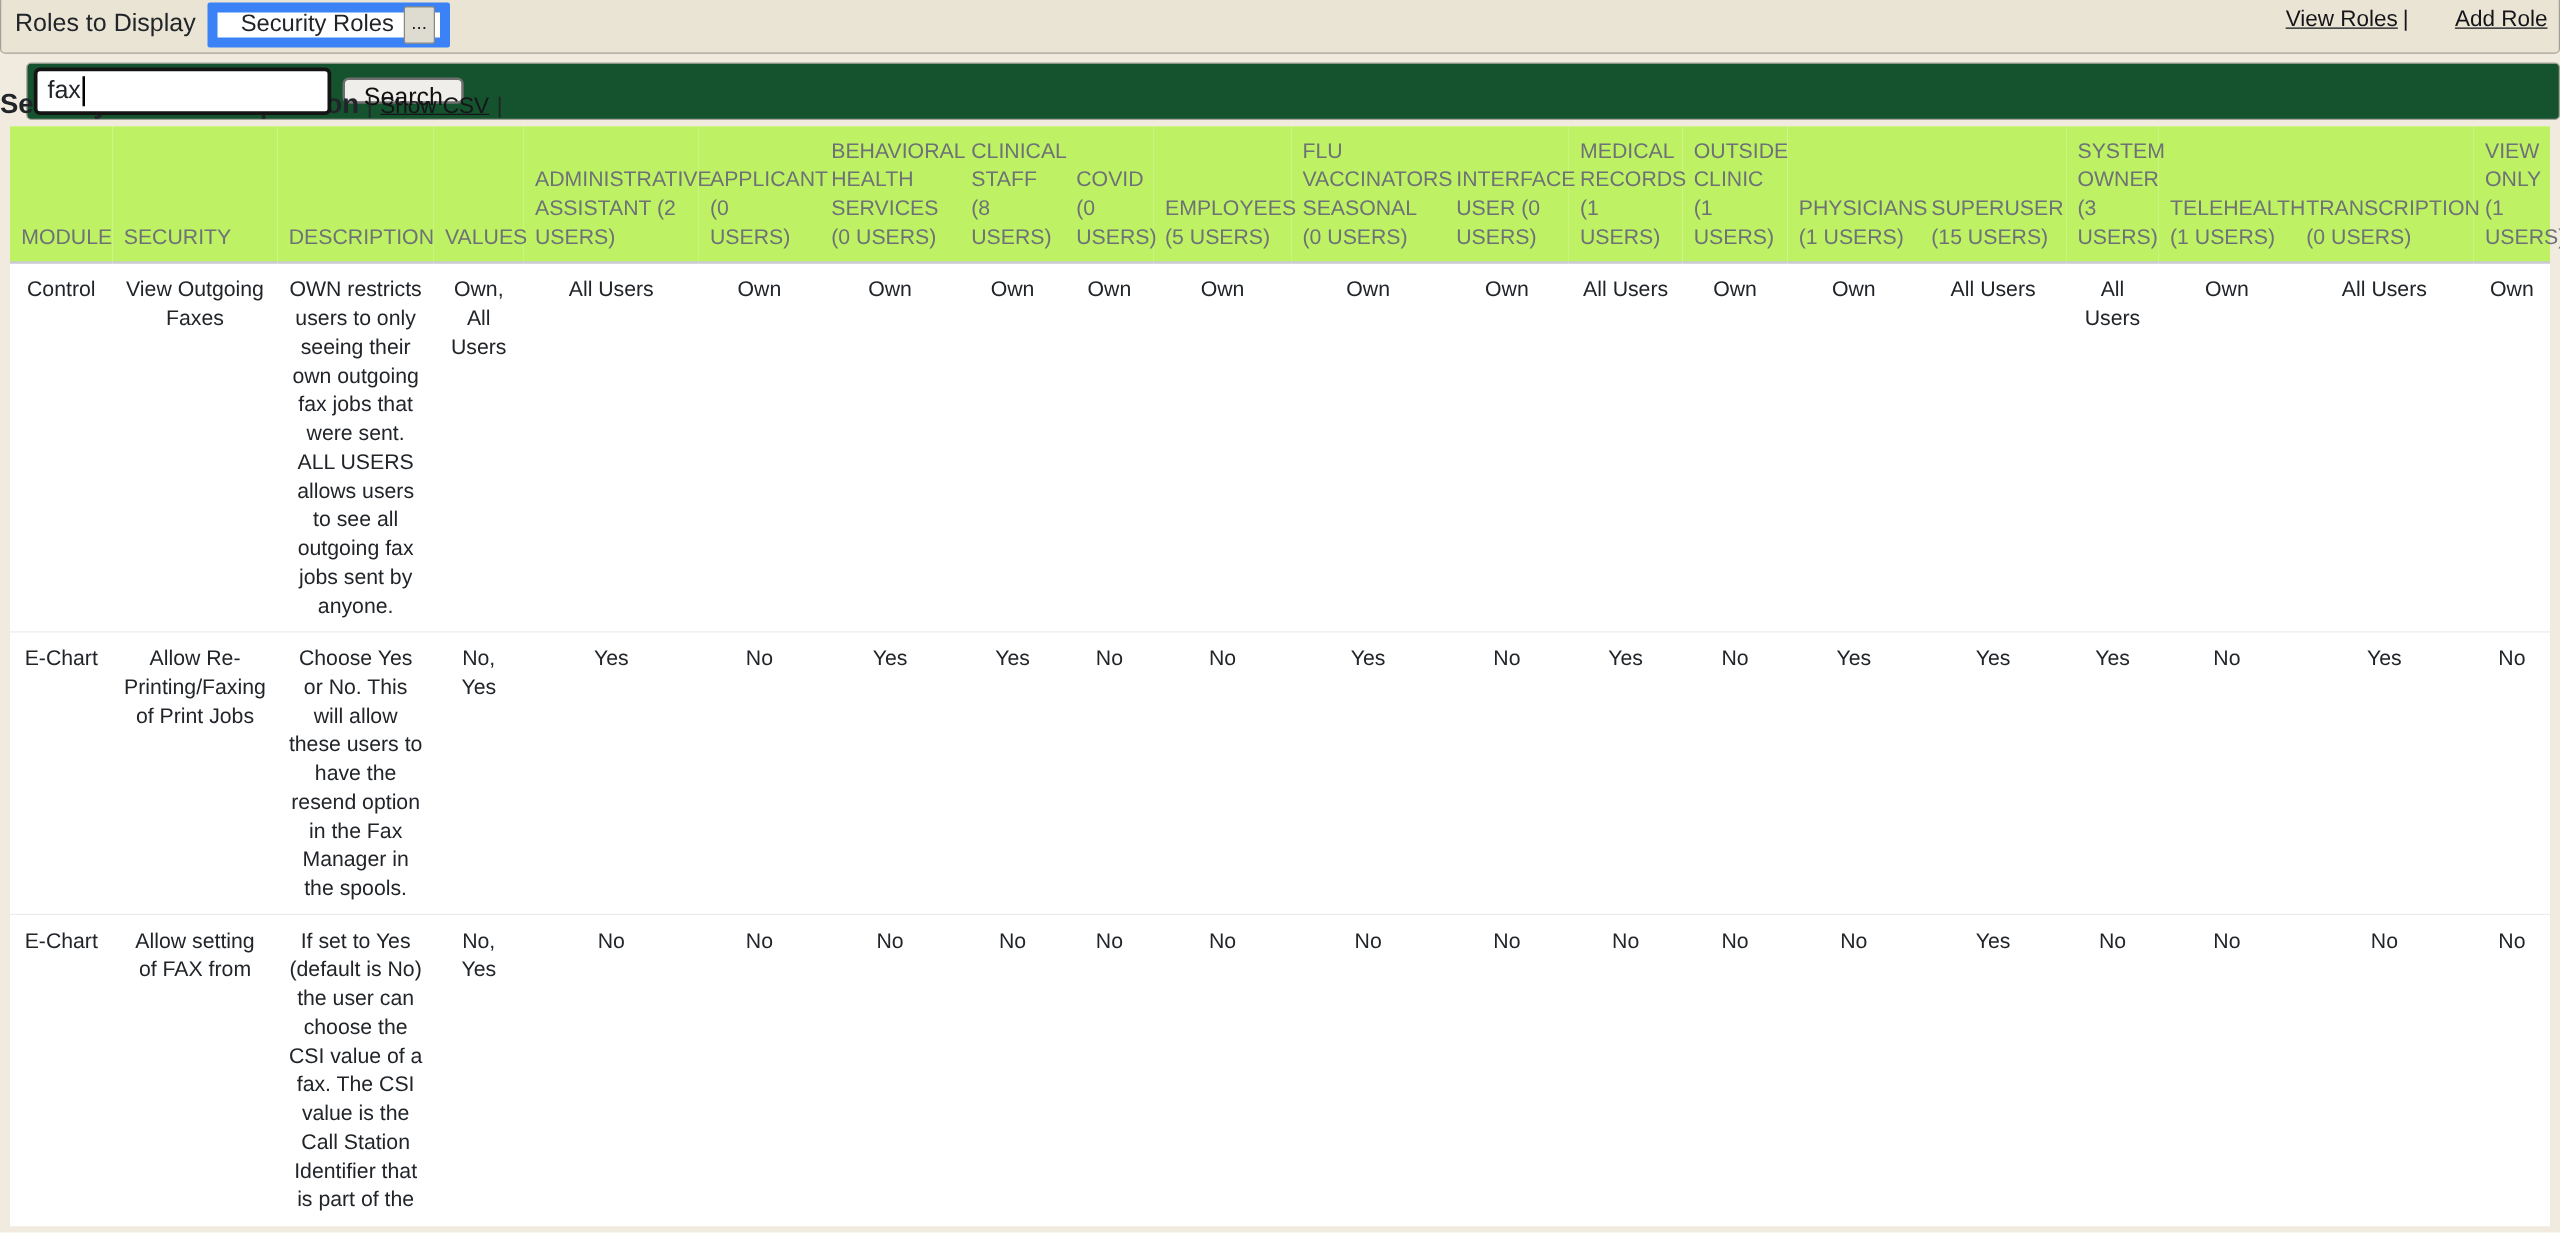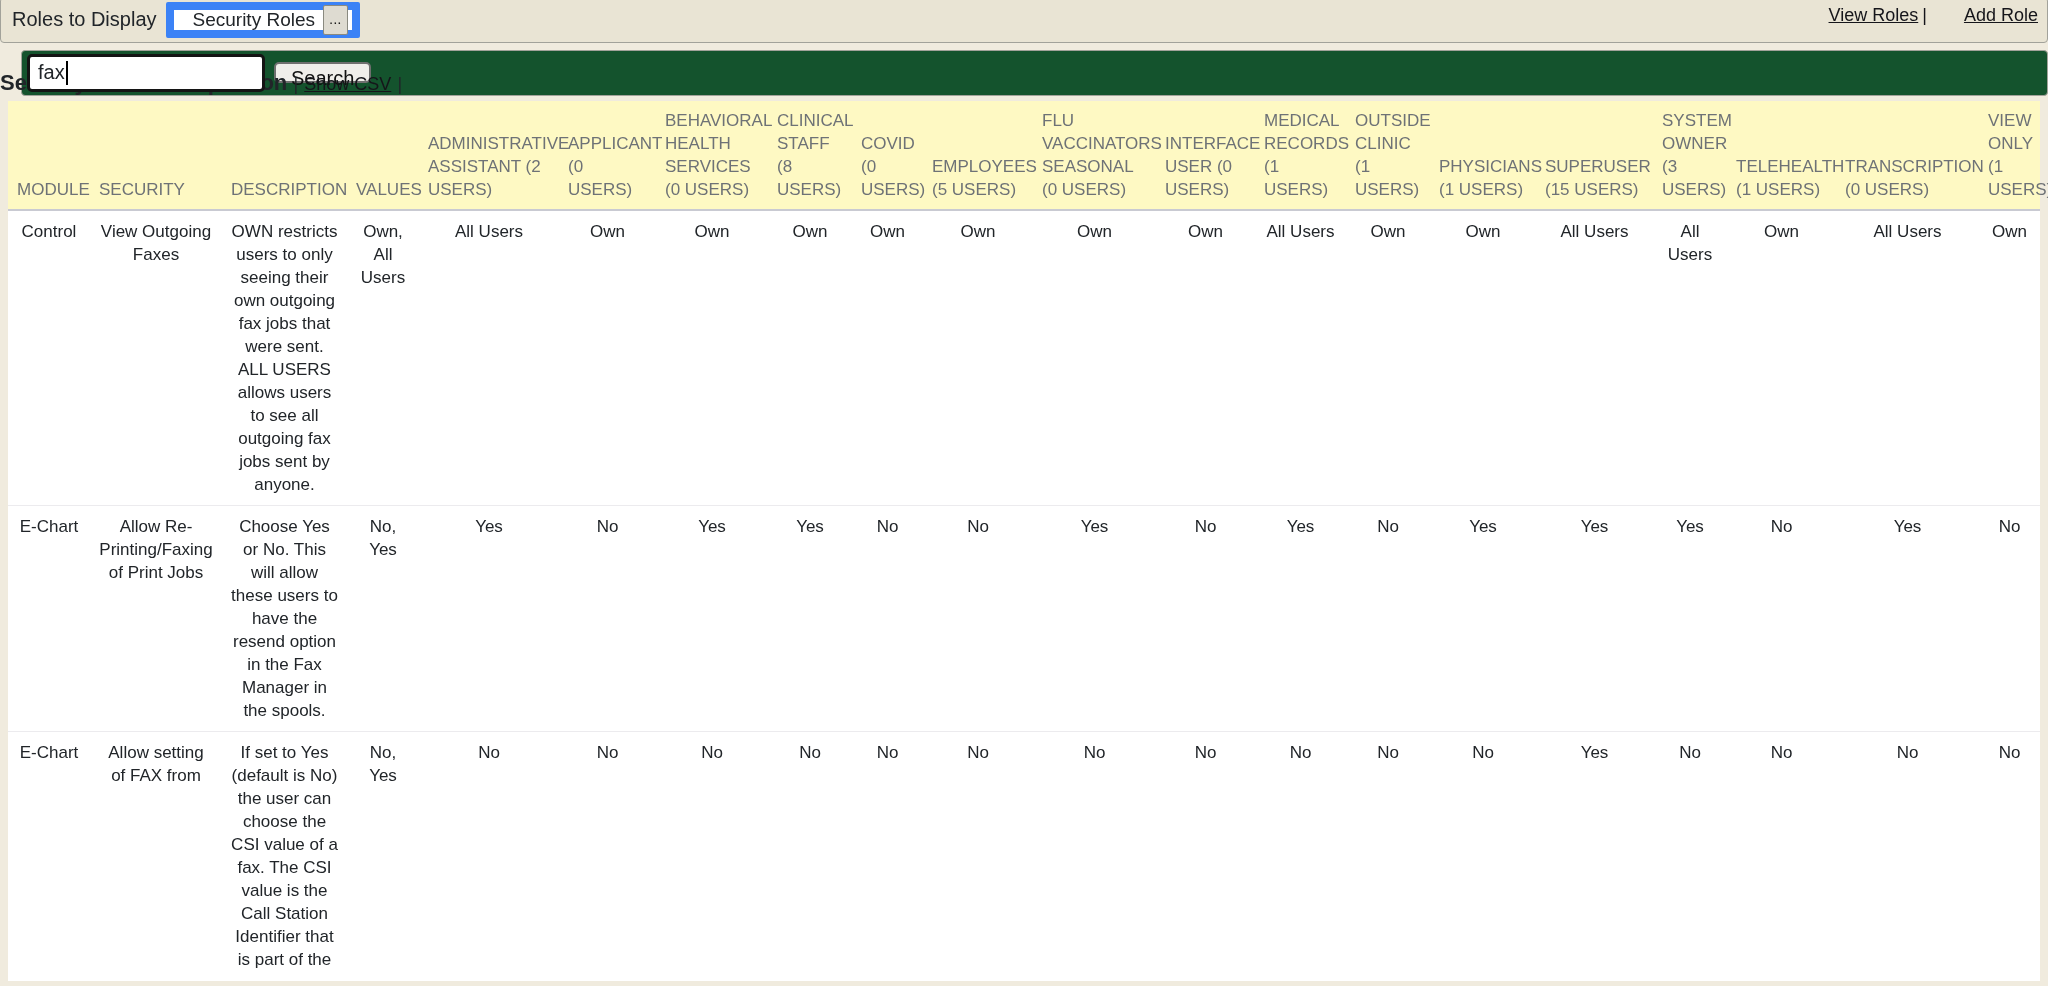--- a/index.html
+++ b/index.html
@@ -62,21 +62,21 @@
   .page-heading .rest { font-weight: normal; font-size: 18px; }
   .page-heading a { color: #15151a; text-decoration: underline; cursor: pointer; }
 
   
   .table-wrap { margin: 5px 8px 0 8px; background: #FFFFFF; min-height: 880px; }
   table.roles {
     width: 2032px; table-layout: fixed; border-collapse: collapse;
     font-size: 17px; line-height: 23px;
   }
   table.roles thead th {
-    background: #fef9c3; color: #6E7276; font-weight: normal;
+    background: #bef264; color: #6E7276; font-weight: normal;
     text-align: left; vertical-align: bottom;
     padding: 8px 9px; border-bottom: 2px solid #C9CAD2;
     text-transform: uppercase;
   }
   table.roles tbody td {
     vertical-align: top; text-align: center;
     padding: 9px 9px; border-top: 1px solid #ECEBEE;
   }
   table.roles tbody tr:first-child td { border-top: none; }
 </style>

